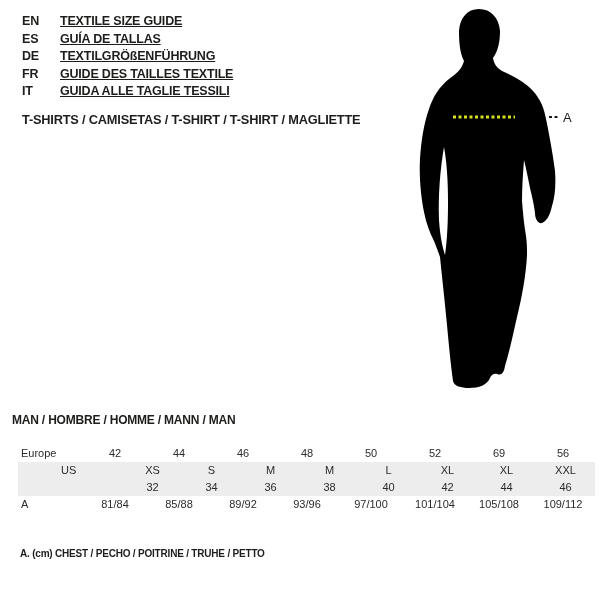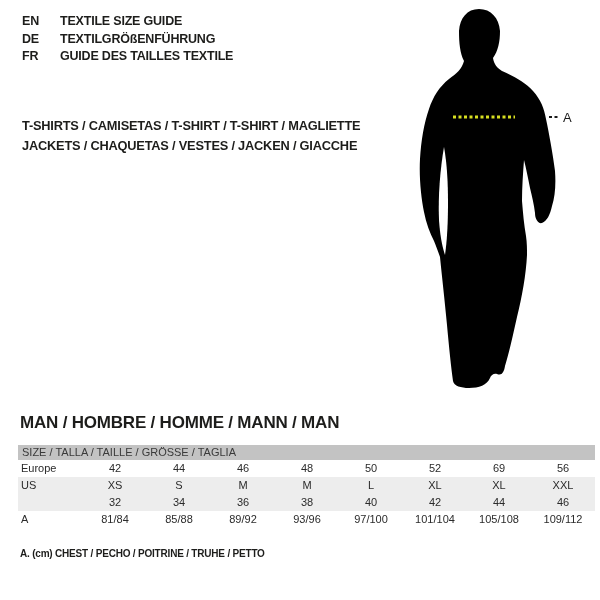--- a/index.html
+++ b/index.html
@@ -3,62 +3,67 @@
 <meta charset="utf-8">
 <style>
   html,body{margin:0;padding:0;}
   body{
     width:600px;height:600px;background:#ffffff;position:relative;overflow:hidden;
     font-family:"Liberation Sans","DejaVu Sans",sans-serif;color:#1d1d1b;
   }
   .abs{position:absolute;}
 
   
-  .lang-block{left:22px;top:13px;font-size:12.5px;font-weight:700;letter-spacing:-0.2px;}
+  .lang-block{left:22px;top:13px;font-size:12.5px;font-weight:700;letter-spacing:-0.2px;text-decoration:underline;}
   .lang-row{height:17.5px;line-height:17.5px;white-space:nowrap;}
   .lang-code{display:inline-block;width:38px;}
 
   
-  .cat-block{left:22px;top:116px;font-size:12.8px;font-weight:700;line-height:20px;letter-spacing:-0.2px;white-space:nowrap;}
+  .cat-block{left:22px;top:110px;font-size:12.8px;font-weight:700;line-height:20px;letter-spacing:-0.2px;white-space:nowrap;}
 
   
   .figure{left:403px;top:5px;width:172px;height:400px;}
 
   
-  .section-heading{left:20px;top:413px;font-size:17px;font-weight:700;letter-spacing:-0.2px;}
+  .section-heading{left:12px;top:413px;font-size:12px;font-weight:700;letter-spacing:-0.2px;}
 
   
   .size-table{left:18px;top:445px;width:577px;font-size:11px;color:#2b2b2b;}
   .t-header{height:15px;line-height:15px;background:#c3c3c3;padding-left:4px;color:#3a3a3a;}
   .t-row{display:grid;grid-template-columns:65px repeat(8,1fr);height:17px;line-height:17px;}
-  .t-row.alt{background:#ededed;}
+  .t-row.alt{background:#ededed;padding-left:40px;}
   .t-label{text-align:left;padding-left:3px;}
   .t-cell{text-align:center;}
 
   
   .footnote{left:20px;top:548px;font-size:10px;font-weight:700;letter-spacing:-0.2px;white-space:nowrap;}
 </style>
 </head>
 <body>
 
 <div class="abs lang-block">
   <div class="lang-row">
     <span class="lang-code">EN</span><span>TEXTILE SIZE GUIDE</span>
   </div>
   <div class="lang-row">
+    <span class="lang-code">ES</span><span>GUÍA DE TALLAS</span>
+  </div>
+  <div class="lang-row">
     <span class="lang-code">DE</span><span>TEXTILGRÖßENFÜHRUNG</span>
   </div>
   <div class="lang-row">
     <span class="lang-code">FR</span><span>GUIDE DES TAILLES TEXTILE</span>
   </div>
+  <div class="lang-row">
+    <span class="lang-code">IT</span><span>GUIDA ALLE TAGLIE TESSILI</span>
+  </div>
 </div>
 
 <div class="abs cat-block">
   <div>T-SHIRTS / CAMISETAS / T-SHIRT / T-SHIRT / MAGLIETTE</div>
-  <div>JACKETS / CHAQUETAS / VESTES / JACKEN / GIACCHE</div>
 </div>
 
 <svg class="abs figure" viewBox="0 0 172 400" xmlns="http://www.w3.org/2000/svg">
   <path fill="#000000" d="
     M76,4
     C88,4 96,13 97,26
     C97,37 95,46 90,53
     C91,59 94,63 99,66
     C110,71 122,77 130,86
     C138,95 141,103 143,114
@@ -94,21 +99,20 @@
     C44,236 45,218 45,198
     C45,178 44,158 41,142 Z"></path>
   <line x1="50" y1="112" x2="112" y2="112" stroke="#d7df21" stroke-width="3" stroke-dasharray="3 2.5"></line>
   <line x1="146" y1="112" x2="157" y2="112" stroke="#1a1a1a" stroke-width="2" stroke-dasharray="3 2.5"></line>
   <text x="160" y="117" font-size="13" fill="#1a1a1a" font-family="Liberation Sans, DejaVu Sans, sans-serif">A</text>
 </svg>
 
 <div class="abs section-heading">MAN / HOMBRE / HOMME / MANN / MAN</div>
 
 <div class="abs size-table">
-  <div class="t-header">SIZE / TALLA / TAILLE / GRÖSSE / TAGLIA</div>
 
   <div class="t-row">
     <span class="t-label">Europe</span>
     <span class="t-cell">42</span>
     <span class="t-cell">44</span>
     <span class="t-cell">46</span>
     <span class="t-cell">48</span>
     <span class="t-cell">50</span>
     <span class="t-cell">52</span>
     <span class="t-cell">69</span>

